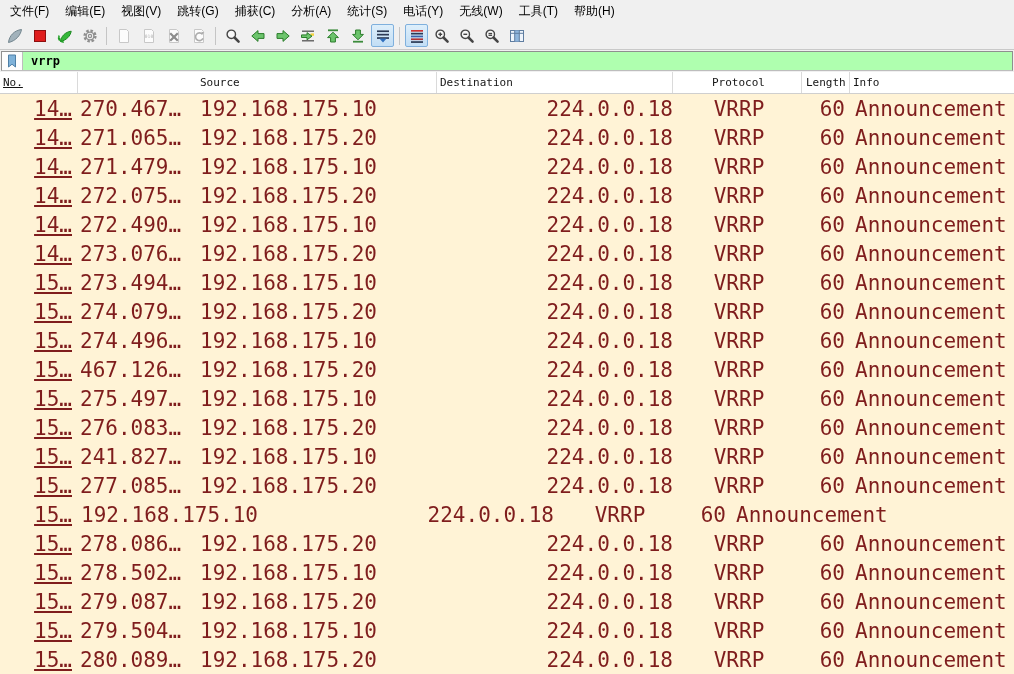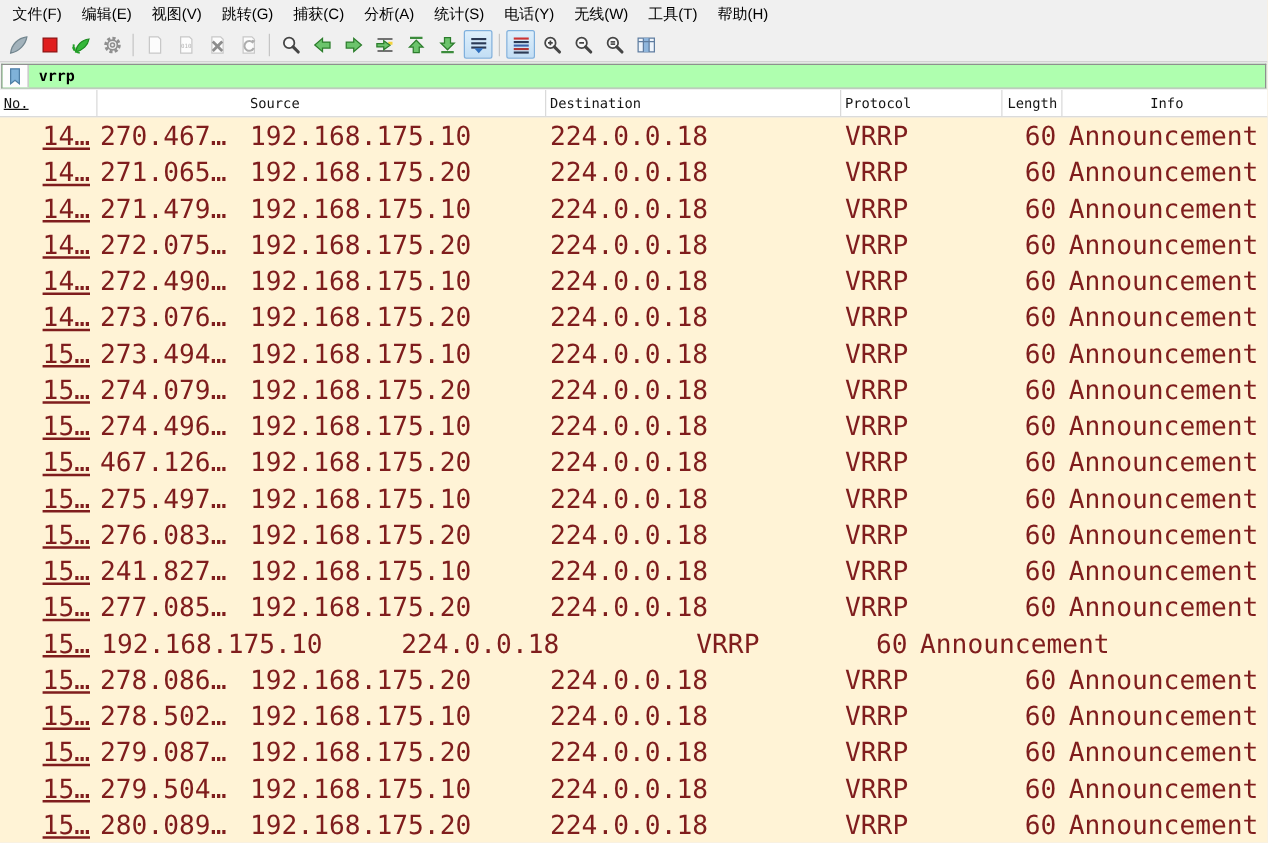--- a/index.html
+++ b/index.html
@@ -66,43 +66,43 @@
     display:flex;
     font-family:"DejaVu Sans Mono","Liberation Mono",monospace;
     font-size:11px;color:#141414;
   }
   .hcell{
     box-sizing:border-box;border-right:1px solid #dadada;
     padding:4px 0 0 3px;white-space:nowrap;overflow:hidden;cursor:default;
   }
   .hcell.col-time{padding-left:7px;margin-top:24px;}
   .hcell.col-len{padding-left:4px;}
-  .hcell.col-info{border-right:none;text-align:center;}
+  .hcell.col-info{border-right:none;}
 
   
   .col-no{width:78px;flex:0 0 78px;text-decoration:underline;}
   .col-time{width:119px;flex:0 0 119px;}
   .col-source{width:240px;flex:0 0 240px;}
   .col-dest{width:236px;flex:0 0 236px;}
-  .col-proto{width:129px;flex:0 0 129px;}
+  .col-proto{width:129px;flex:0 0 129px;text-align:center;}
   .col-len{width:48px;flex:0 0 48px;}
   .col-info{flex:1 1 auto;width:auto;}
 
   
   .packet-list{
     flex:1 1 auto;background:#fff3d6;overflow:hidden;
     font-family:"DejaVu Sans Mono","Liberation Mono",monospace;
     font-size:21px;color:#7f1d1d;
   }
   .prow{height:29px;display:flex;align-items:center;}
   .cell{box-sizing:border-box;white-space:nowrap;overflow:hidden;}
   .cell.col-no{text-align:right;padding-right:6px;}
   .cell.col-time{padding-left:2px;}
   .cell.col-source{padding-left:3px;}
-  .cell.col-dest{padding-left:3px;}
+  .cell.col-dest{padding-left:3px;text-align:right;}
   .cell.col-proto{padding-left:3px;}
   .cell.col-len{text-align:right;padding-right:5px;}
   .cell.col-info{padding-left:5px;}
 </style>
 </head>
 <body>
 
 <div class="app">
 
   <div class="menu-bar">

